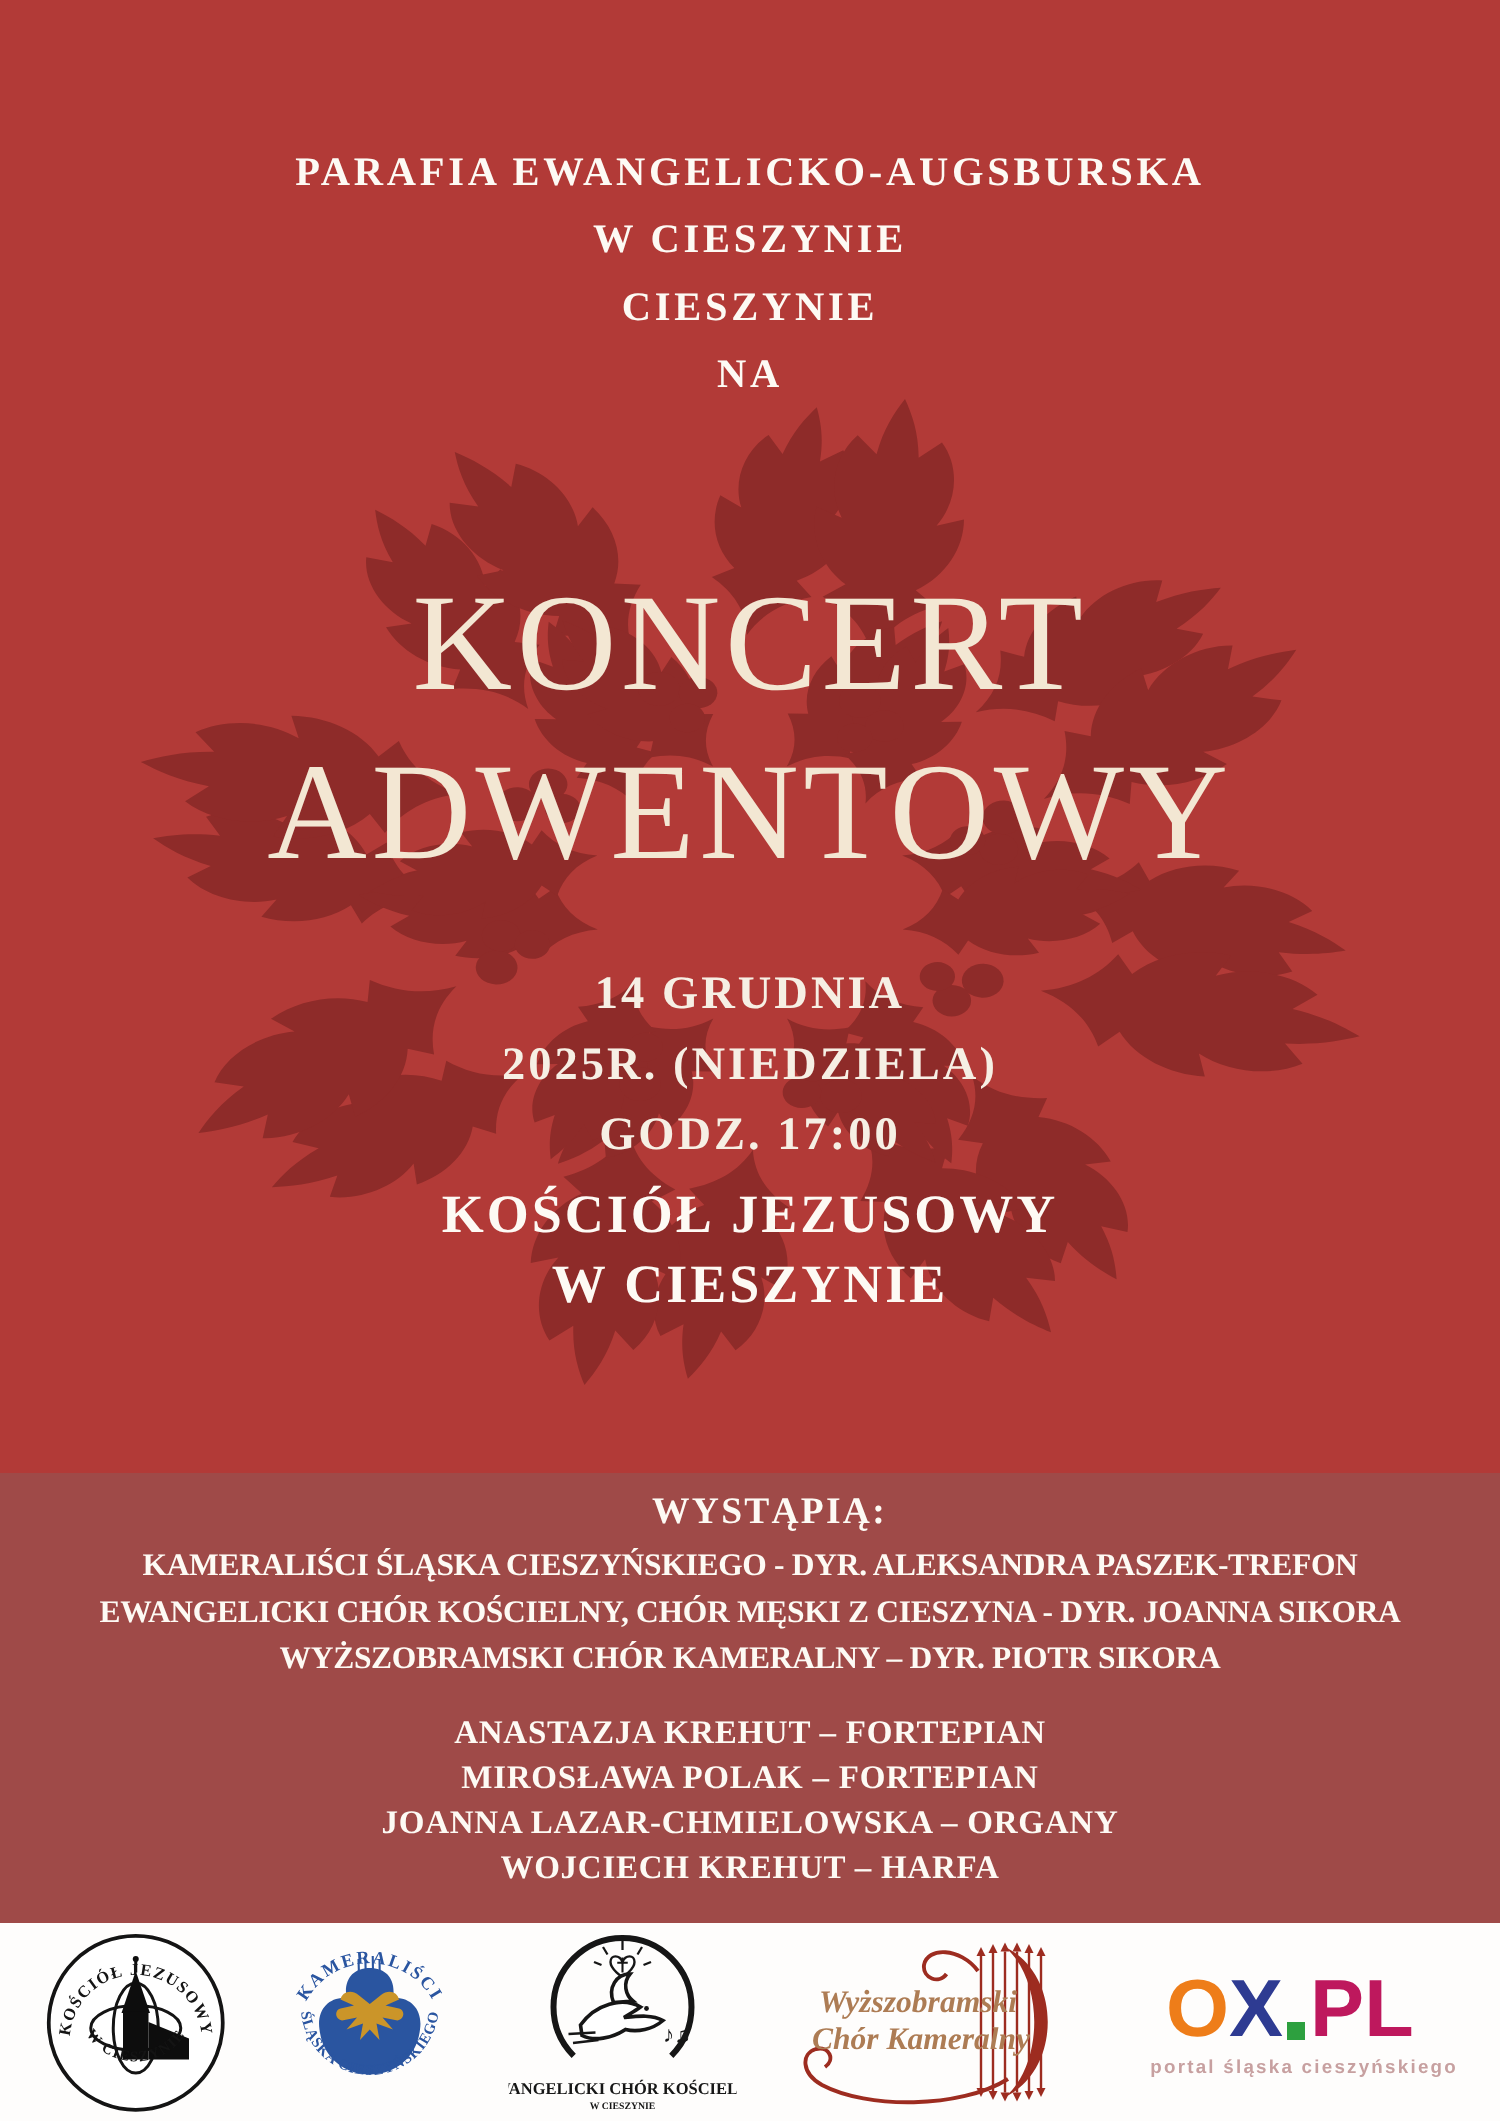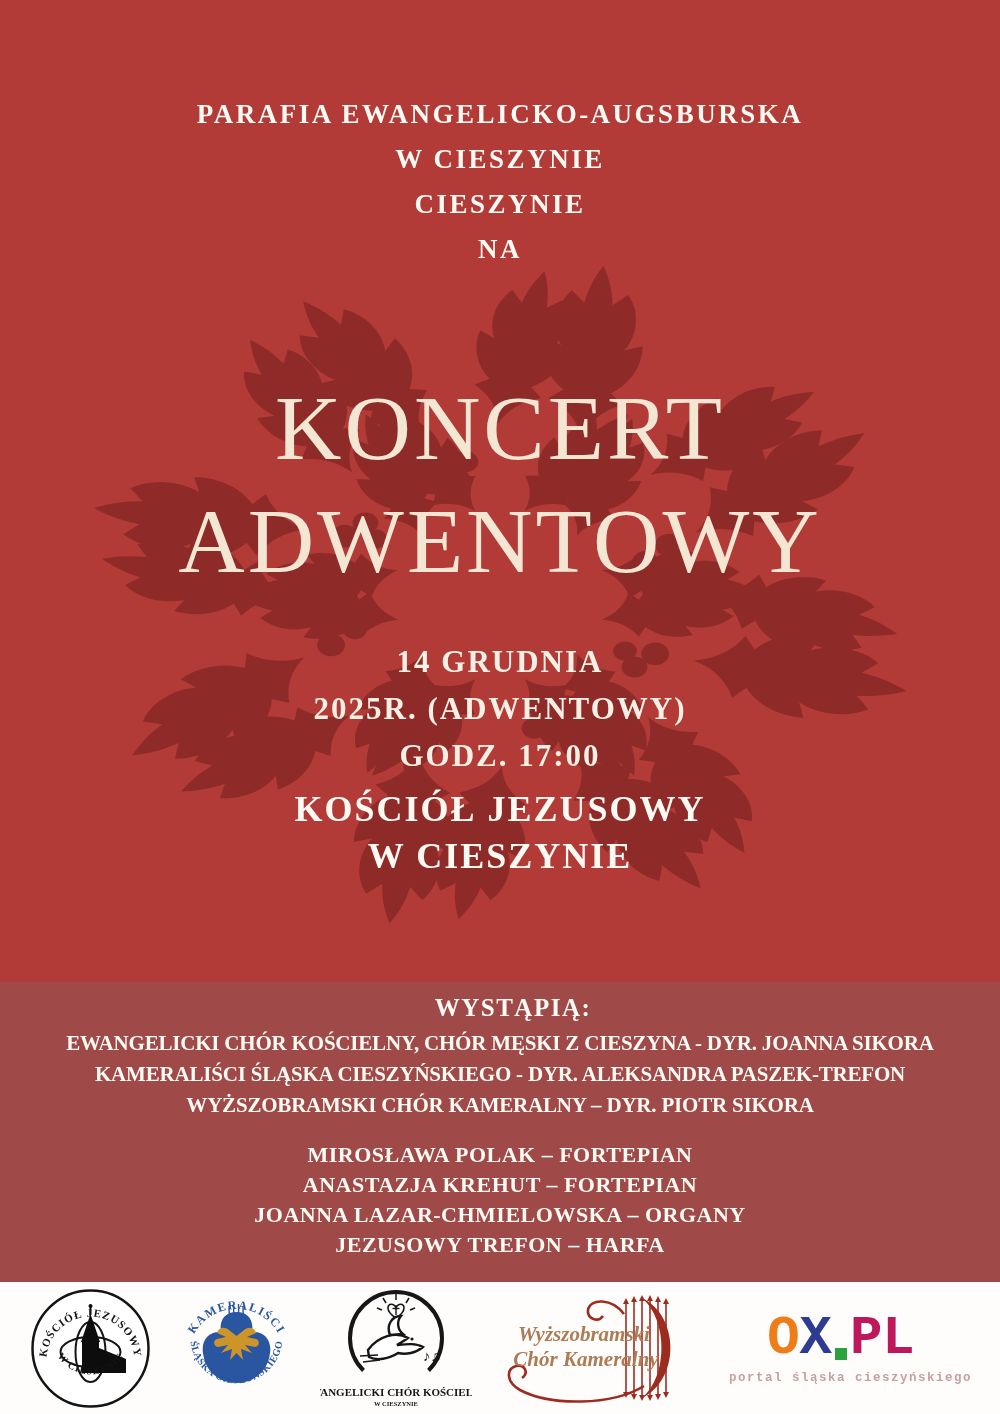--- a/index.html
+++ b/index.html
@@ -18,21 +18,21 @@
   .where{top:786px;font-size:36px;font-weight:bold;letter-spacing:2px;line-height:47px;}
   
   .band{position:absolute;left:0;top:982px;width:1000px;height:300px;background:#9f4a48;color:#fdfaf4;}
   .band .heading{position:absolute;top:12px;left:0;width:100%;text-align:center;font-size:25px;font-weight:bold;letter-spacing:1.5px;padding-left:13px;}
   .choirs{position:absolute;top:46px;left:0;width:100%;text-align:center;font-size:21px;font-weight:bold;letter-spacing:-0.2px;line-height:31px;}
   .soloists{position:absolute;top:158px;left:0;width:100%;text-align:center;font-size:22px;font-weight:bold;letter-spacing:0.5px;line-height:30px;}
   
   .footer{position:absolute;left:0;top:1282px;width:1000px;height:132px;background:#fefdfc;
     display:flex;align-items:center;justify-content:space-between;padding:0 28px;box-sizing:border-box;}
   .logo{flex:0 0 auto;display:flex;flex-direction:column;align-items:center;justify-content:center;}
-  .oxpl{font-family:Liberation Mono, monospace;text-align:center;line-height:1;}
+  .oxpl{font-family:Liberation Sans, sans-serif;text-align:center;line-height:1;}
   .oxpl .row{display:flex;align-items:flex-end;justify-content:center;}
   .oxpl .orange{color:#be185d;font-size:54px;font-weight:bold;}
   .oxpl .navy{color:#2e3b92;font-size:54px;font-weight:bold;}
   .oxpl .dot{display:inline-block;width:12px;height:12px;background:#2da03f;margin:0 3px 6px 3px;}
   .oxpl .tagline{color:#c7a0a0;font-size:12.5px;letter-spacing:1.5px;margin-top:6px;font-weight:bold;padding-left:19px;}
   svg text{font-family:"Liberation Serif", serif;}
   .script-line{font-style:italic;}
 </style>
 </head>
 <body>
@@ -99,42 +99,42 @@
       <div>NA</div>
     </div>
 
     <h1 class="txt title">
       <span style="display:block">KONCERT</span>
       <span style="display:block">ADWENTOWY</span>
     </h1>
 
     <div class="txt when">
       <div>14 GRUDNIA</div>
-      <div>2025R. (ADWENTOWY)</div>
+      <div>2025R. (NIEDZIELA)</div>
       <div>GODZ. 17:00</div>
     </div>
 
     <div class="txt where">
       <div>KOŚCIÓŁ JEZUSOWY</div>
       <div>W CIESZYNIE</div>
     </div>
   </div>
 
   <div class="band">
     <div class="heading">WYSTĄPIĄ:</div>
     <div class="choirs">
+      <div>KAMERALIŚCI ŚLĄSKA CIESZYŃSKIEGO - DYR. ALEKSANDRA PASZEK-TREFON</div>
       <div>EWANGELICKI CHÓR KOŚCIELNY, CHÓR MĘSKI Z CIESZYNA - DYR. JOANNA SIKORA</div>
-      <div>KAMERALIŚCI ŚLĄSKA CIESZYŃSKIEGO - DYR. ALEKSANDRA PASZEK-TREFON</div>
       <div>WYŻSZOBRAMSKI CHÓR KAMERALNY – DYR. PIOTR SIKORA</div>
     </div>
     <div class="soloists">
+      <div>ANASTAZJA KREHUT – FORTEPIAN</div>
       <div>MIROSŁAWA POLAK – FORTEPIAN</div>
-      <div>ANASTAZJA KREHUT – FORTEPIAN</div>
       <div>JOANNA LAZAR-CHMIELOWSKA – ORGANY</div>
-      <div>JEZUSOWY TREFON – HARFA</div>
+      <div>WOJCIECH KREHUT – HARFA</div>
     </div>
   </div>
 
   <div class="footer">
 
     <div class="logo">
       <svg width="125" height="125" viewBox="0 0 125 125">
         <defs>
           <path id="chTop" d="M 19,68 A 44,44 0 0 1 106,68" fill="none"></path>
           <path id="chBot" d="M 25,60 A 39,39 0 0 0 100,60" fill="none"></path>

